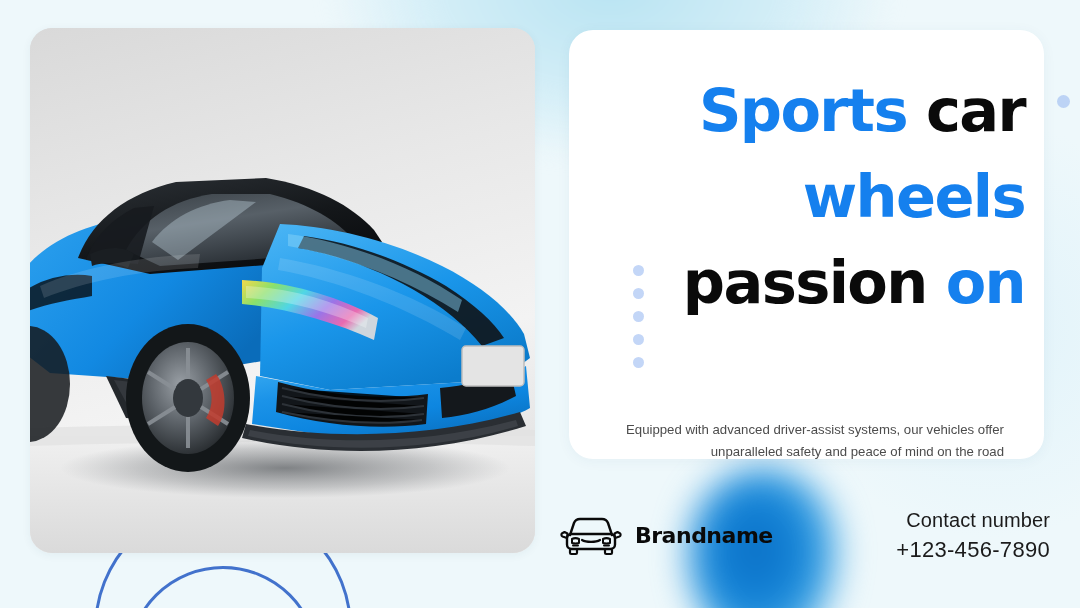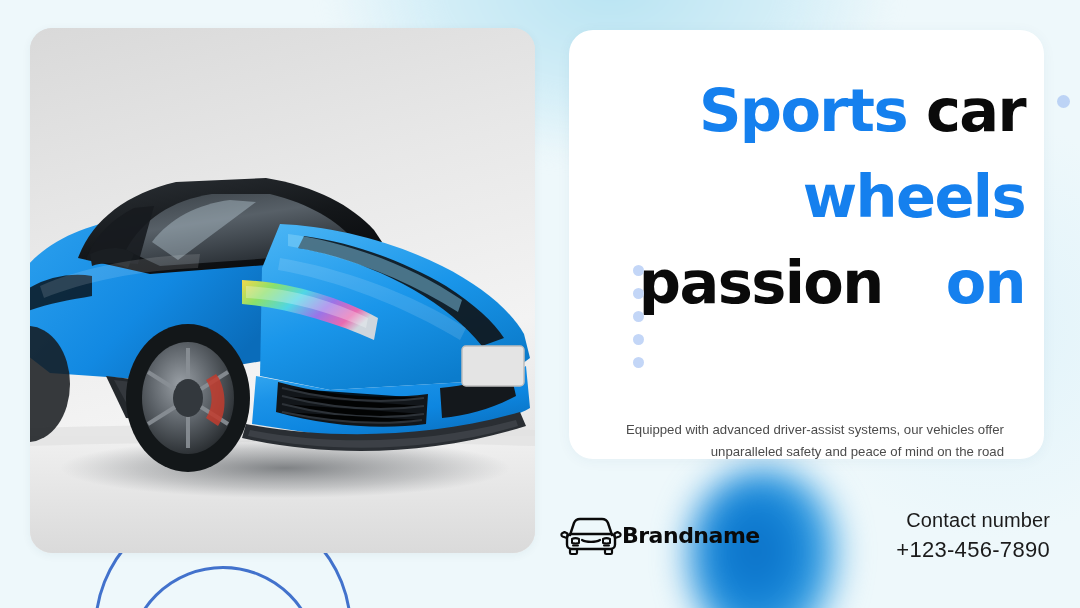--- a/index.html
+++ b/index.html
@@ -120,21 +120,21 @@
     width: 436px;
     text-align: right;
     font-size: 59px;
     line-height: 86px;
     font-weight: 900;
     letter-spacing: -1.6px;
     color: #0a0a0a;
     font-family: "DejaVu Sans", sans-serif;
   }
 
-  .hl-accent { color: #1580ee; margin-left: 44px; }
+  .hl-accent { color: #1580ee; }
 
   #dot-column {
     position: absolute;
     left: 633px;
     top: 265px;
     width: 13px;
   }
   .col-dot {
     width: 11px;
     height: 11px;
@@ -156,20 +156,21 @@
     margin-top: 44px;
   }
 
   
   #brand-block {
     position: absolute;
     left: 560px;
     top: 512px;
     display: flex;
     align-items: center;
+    gap: 13px;
   }
 
   #brand-icon { width: 62px; height: 46px; display: block; }
 
   #brand-name {
     font-size: 22px;
     font-weight: 900;
     letter-spacing: -0.5px;
     color: #0a0a0a;
     font-family: "DejaVu Sans", sans-serif;

